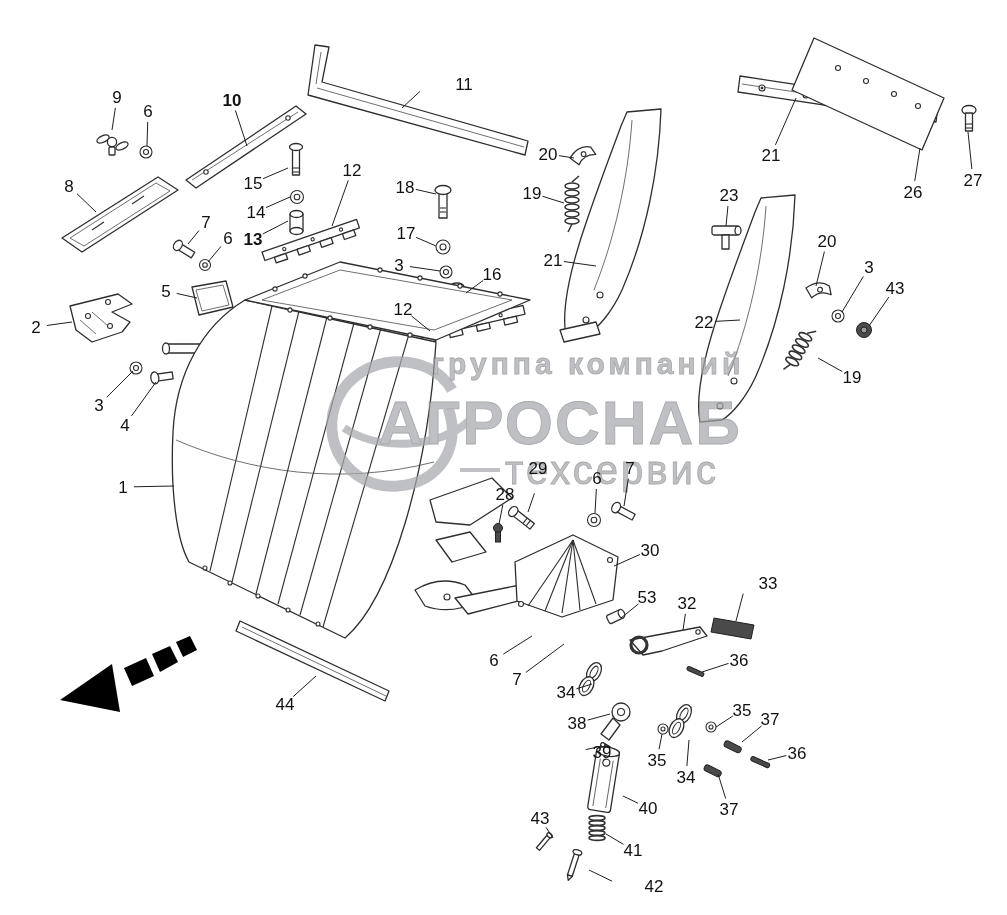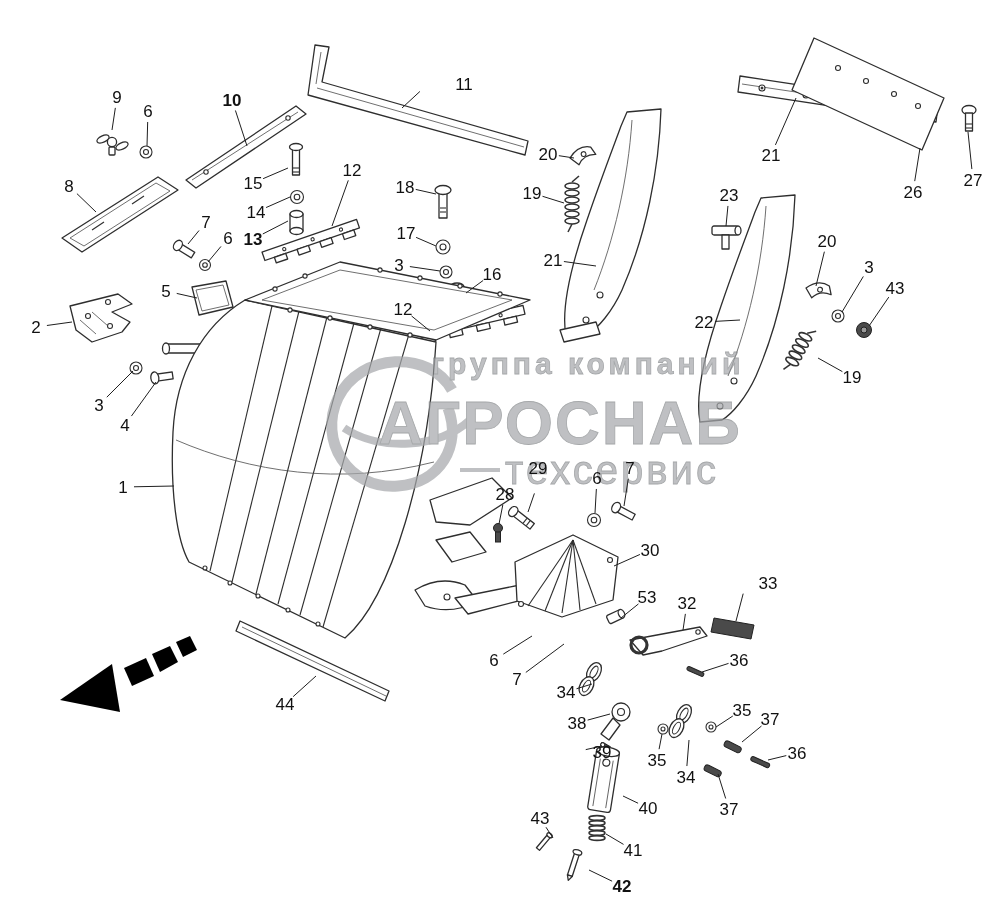--- a/index.html
+++ b/index.html
@@ -508,16 +508,16 @@
       <div class="callout" style="left: 602px; top: 752px; text-align: right;">39</div>
       <div class="callout" style="left: 657px; top: 760px;">35</div>
       <div class="callout" style="left: 742px; top: 710px;">35</div>
       <div class="callout" style="left: 770px; top: 719px;">37</div>
       <div class="callout" style="left: 797px; top: 753px;">36</div>
       <div class="callout" style="left: 686px; top: 777px;">34</div>
       <div class="callout" style="left: 729px; top: 809px;">37</div>
       <div class="callout" style="left: 648px; top: 808px;">40</div>
       <div class="callout" style="left: 540px; top: 818px;">43</div>
       <div class="callout" style="left: 633px; top: 850px;">41</div>
-      <div class="callout" style="left: 622px; top: 886px; font-weight: bold;">42</div>
+      <div class="callout" style="left: 654px; top: 886px;">42</div>
       <div class="callout" style="left: 285px; top: 704px;">44</div>
     </div>
 </div>
 
 </body></html>

